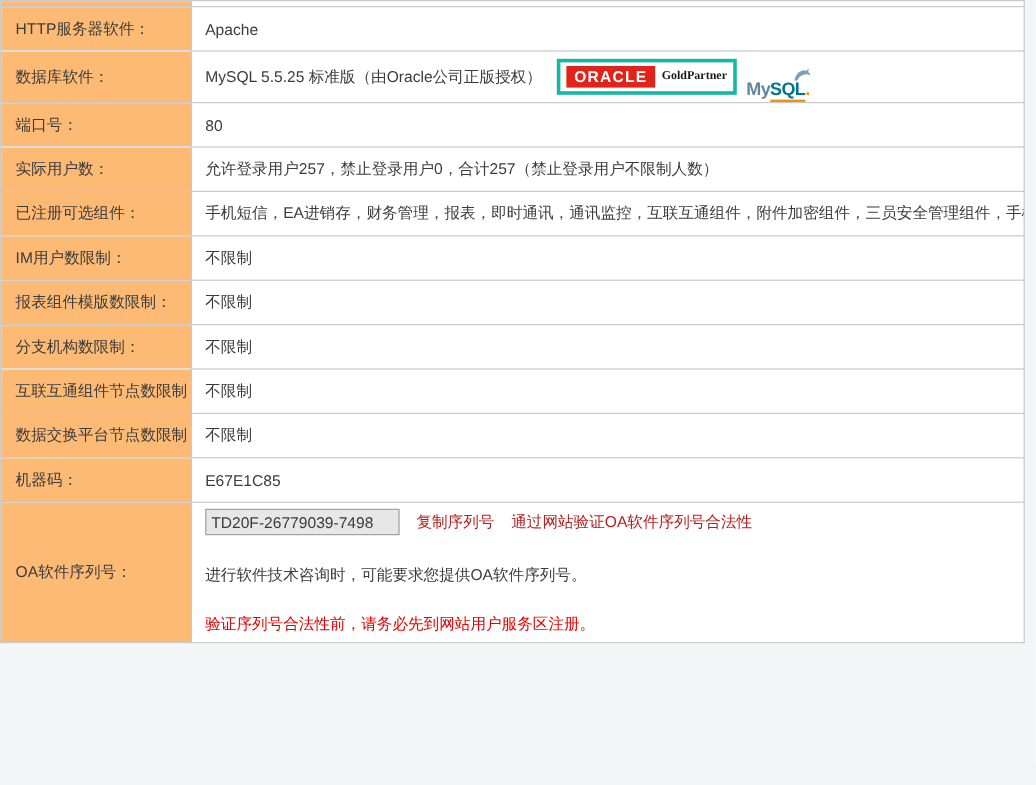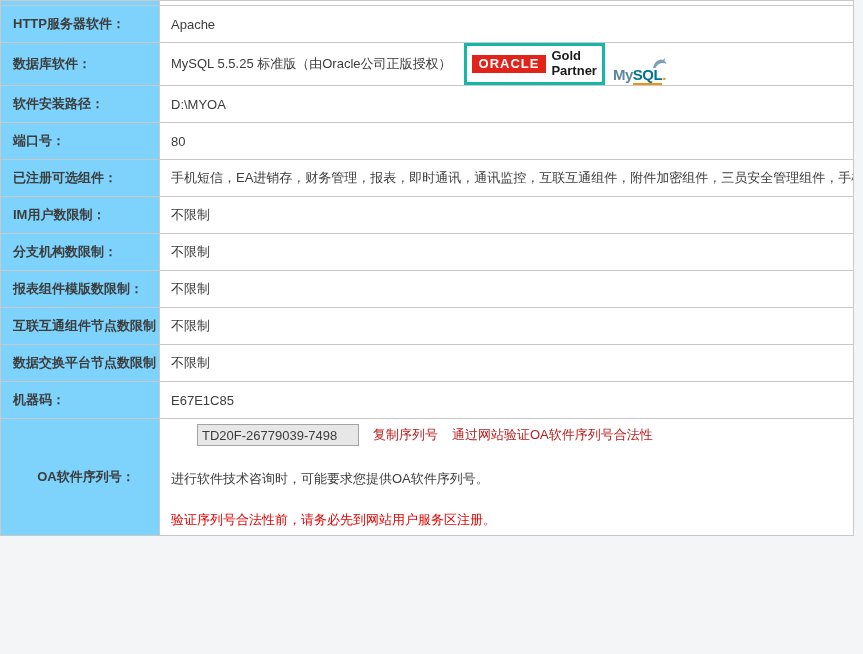--- a/index.html
+++ b/index.html
@@ -13,22 +13,22 @@
     border-collapse:collapse;table-layout:fixed;
     width:854px;background:#ffffff;
   }
   table.info th,table.info td{
     border:1px solid #c9c9c9;
     font-size:13px;color:#3c3c3c;
     vertical-align:middle;
     overflow:hidden;white-space:nowrap;
   }
   table.info th{
-    width:158px;background:#7dd3fc;
-    text-align:left;font-weight:bold;
+    width:158px;background:#fdba74;
+    text-align:left;font-weight:normal;
     padding:0 0 0 12px;
   }
   table.info td{
     background:#ffffff;
     padding:0 0 0 11px;
   }
   tr.r-normal{height:37px;}
   tr.r-partial th,tr.r-partial td{height:4px;padding:0;}
   tr.r-db{height:43px;}
   tr.r-serial{height:88px;}
@@ -40,23 +40,23 @@
     display:inline-flex;align-items:center;
     border:3px solid #14b8a6;background:#ffffff;
     padding:3px 5px;margin-left:12px;
   }
   .oracle-chip{
     background:#e2231a;color:#ffffff;
     font-weight:bold;font-size:13px;letter-spacing:1px;
     padding:2px 7px 3px 7px;line-height:1;
   }
   .gold-partner{
-    display:flex;flex-direction:column;justify-content:center;
-    font-size:13px;font-weight:bold;color:#1a1a1a;
-    line-height:1.15;margin-left:5px;
+    display:flex;justify-content:center;
+    font-size:10px;font-weight:bold;color:#1a1a1a;
+    line-height:1.15;margin-left:5px;font-family:Liberation Serif, serif;
   }
   .mysql-mark{
     position:relative;margin-left:8px;margin-top:20px;
     font-size:15px;font-weight:bold;line-height:1;
     letter-spacing:-0.5px;
   }
   .mysql-my{color:#5d87a1;}
   .mysql-sql{color:#00758f;border-bottom:2px solid #f29111;}
   .mysql-dot{color:#f29111;}
   .dolphin{position:absolute;top:-10px;right:-2px;}
@@ -65,21 +65,21 @@
   td.cell-redacted{position:relative;overflow:visible;}
   .scribble-svg{position:absolute;left:-12px;top:4px;z-index:5;pointer-events:none;}
 
   
   .serial-inner{display:flex;flex-direction:column;padding:5px 0 6px 0;}
   .serial-line1{display:flex;align-items:center;gap:14px;}
   .serial-input{
     width:152px;height:20px;
     background:#e7e7e7;border:1px solid #a3a3a3;
     font-family:"Liberation Sans","DejaVu Sans",sans-serif;
-    font-size:13px;color:#3c3c3c;padding:0 4px;margin-left:26px;
+    font-size:13px;color:#3c3c3c;padding:0 4px;
   }
   .serial-link{color:#b91c1c;text-decoration:none;font-size:13px;cursor:pointer;}
   .serial-note{margin-top:24px;color:#3c3c3c;font-size:13px;}
   .serial-warning{margin-top:23px;color:#e60000;font-size:13px;}
 </style>
 </head>
 <body>
 
 <div class="table-wrap">
 <table class="info">
@@ -111,71 +111,71 @@
             <svg width="16" height="12" viewBox="0 0 16 12">
               <path d="M1 10 Q2 4 7 2 Q9 1 11 2 L13 0 L12.5 3 Q14 4 14.5 6 Q12 4.5 9.5 5 Q5 6 3.5 10 Z" fill="#7ba1b8"></path>
             </svg>
           </span>
           <span class="mysql-my">My</span><span class="mysql-sql">SQL</span><span class="mysql-dot">.</span>
         </span>
       </div>
     </td>
   </tr>
 
-  <tr class="r-normal">
-    <th>软件安装路径：</th>
-    <td>D:\MYOA</td>
-  </tr>
 
   <tr class="r-normal">
     <th>端口号：</th>
     <td>80</td>
   </tr>
 
 
+  <tr class="r-normal">
+    <th>实际用户数：</th>
+    <td>允许登录用户257，禁止登录用户0，合计257（禁止登录用户不限制人数）</td>
+  </tr>
 
 
   <tr class="r-normal">
     <th>已注册可选组件：</th>
     <td>手机短信，EA进销存，财务管理，报表，即时通讯，通讯监控，互联互通组件，附件加密组件，三员安全管理组件，手机签章组件</td>
   </tr>
 
 
   <tr class="r-normal">
     <th>IM用户数限制：</th>
     <td>不限制</td>
   </tr>
 
   <tr class="r-normal">
-    <th>分支机构数限制：</th>
+    <th>报表组件模版数限制：</th>
     <td>不限制</td>
   </tr>
 
   <tr class="r-normal">
-    <th>报表组件模版数限制：</th>
+    <th>分支机构数限制：</th>
     <td>不限制</td>
   </tr>
 
   <tr class="r-normal">
     <th>互联互通组件节点数限制：</th>
     <td>不限制</td>
   </tr>
 
   <tr class="r-normal">
     <th>数据交换平台节点数限制：</th>
     <td>不限制</td>
   </tr>
 
   <tr class="r-normal">
     <th>机器码：</th>
     <td>E67E1C85</td>
   </tr>
 
   <tr class="r-serial">
-    <th style="vertical-align:middle;text-align:center;">OA软件序列号：</th>
+    <th style="vertical-align:middle;">OA软件序列号：</th>
     <td>
       <div class="serial-inner">
         <div class="serial-line1">
           <input class="serial-input" type="text" readonly="" value="TD20F-26779039-7498" style="">
           <a class="serial-link">复制序列号</a>
           <a class="serial-link">通过网站验证OA软件序列号合法性</a>
         </div>
         <div class="serial-note">进行软件技术咨询时，可能要求您提供OA软件序列号。</div>
         <div class="serial-warning">验证序列号合法性前，请务必先到网站用户服务区注册。</div>
       </div>

